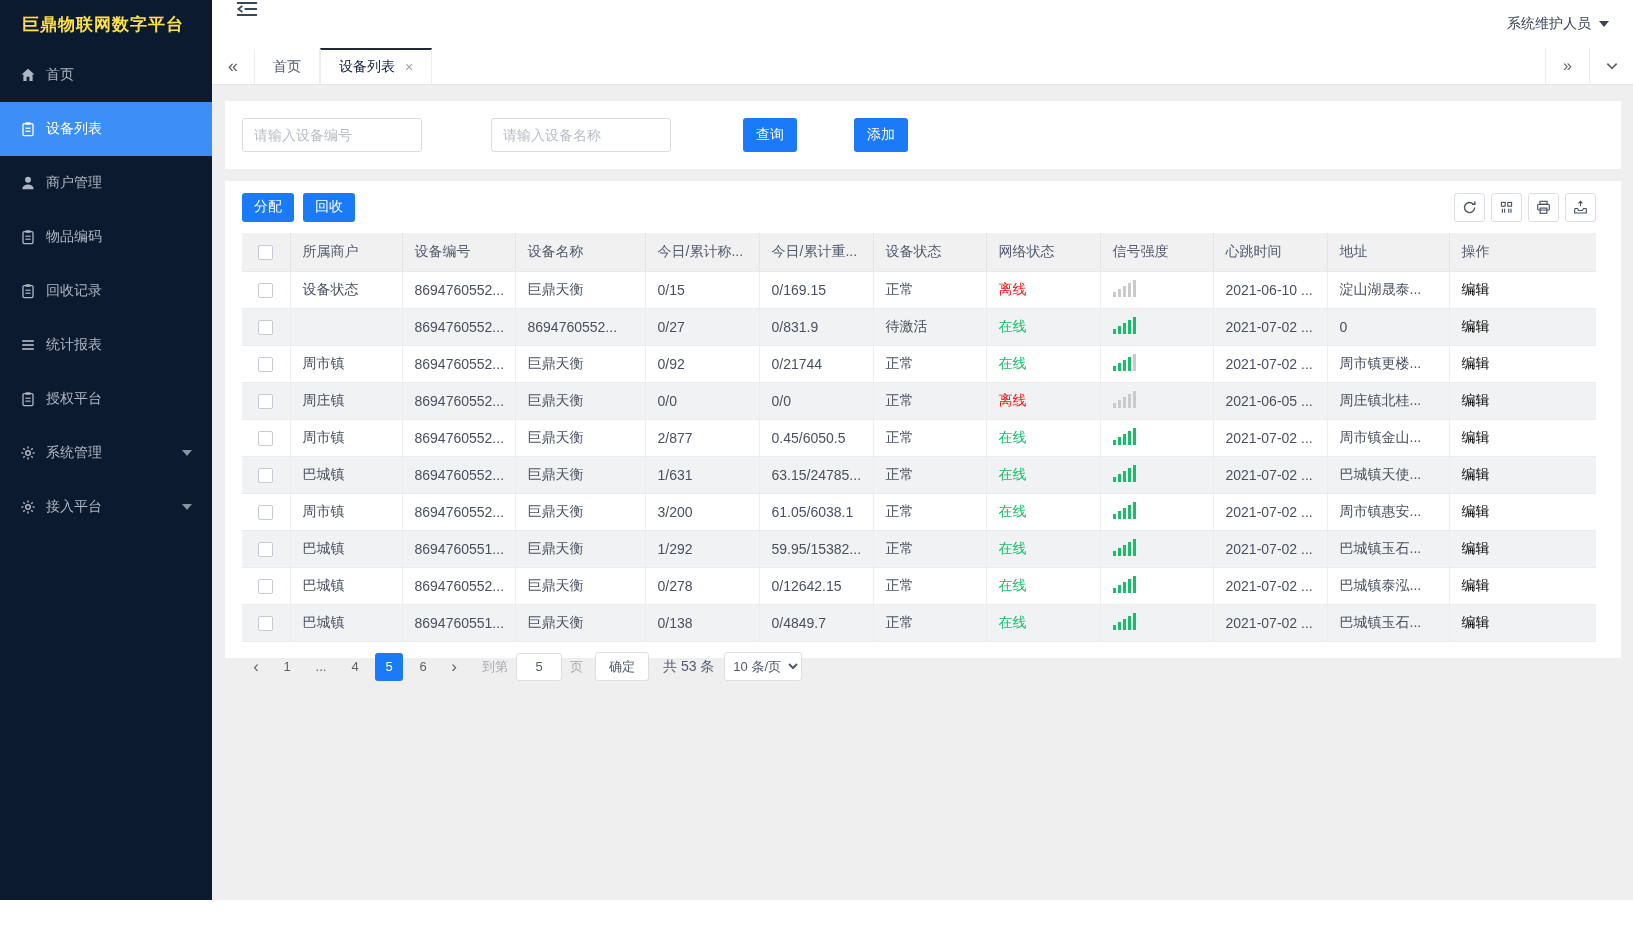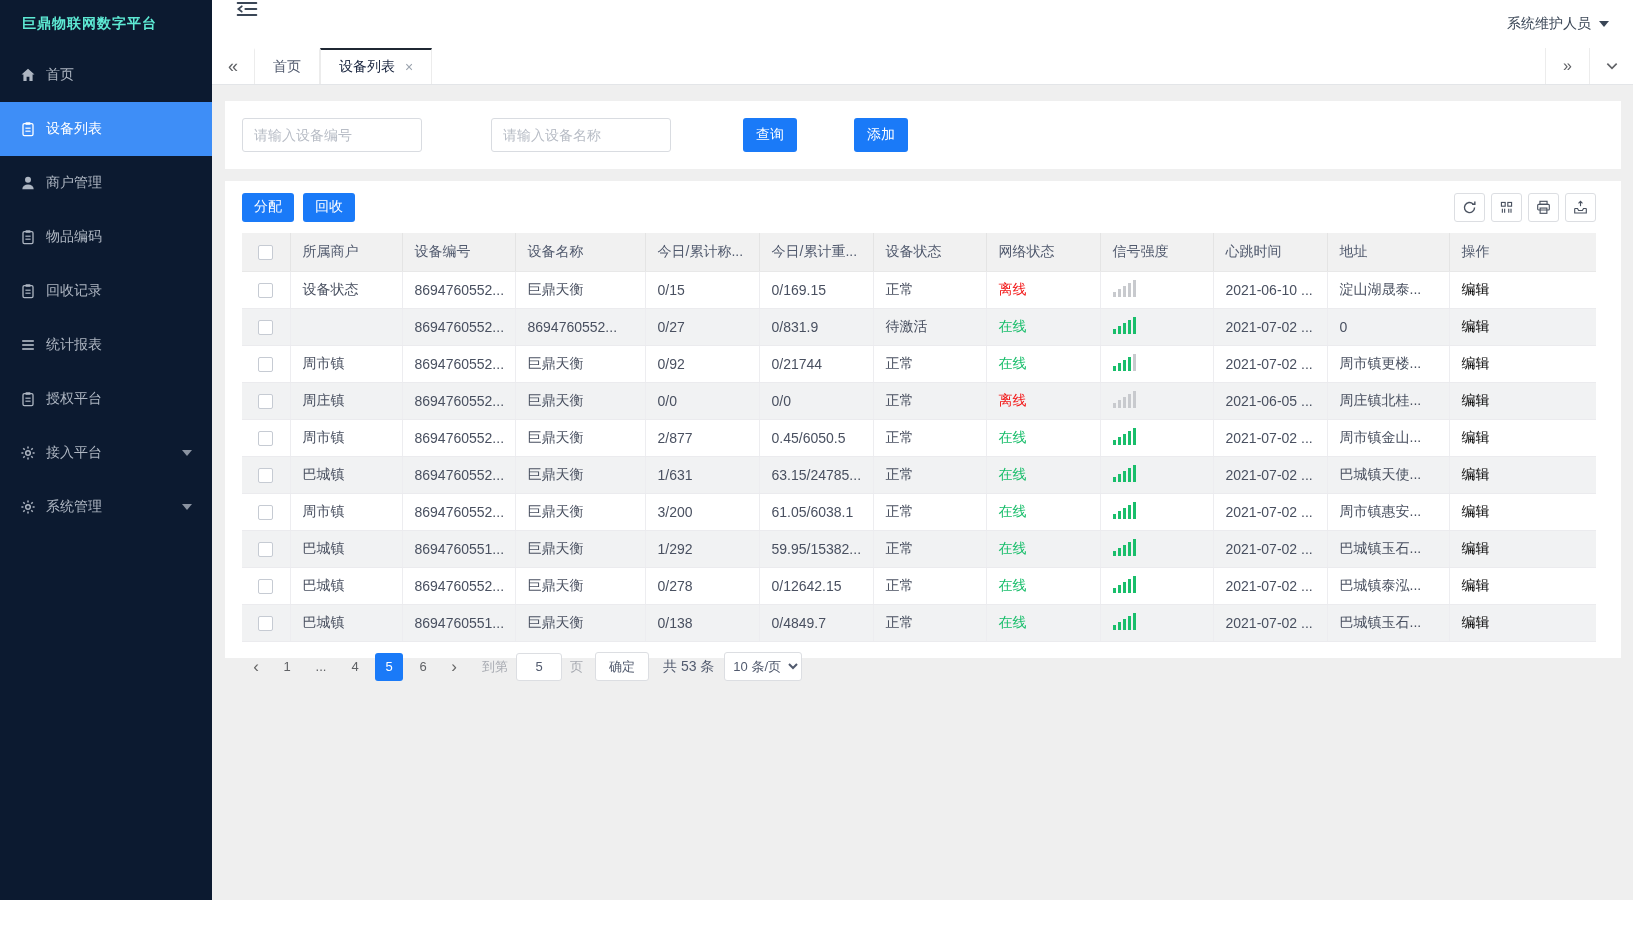--- a/index.html
+++ b/index.html
@@ -1,22 +1,22 @@
 <!DOCTYPE html>
 <html><head>
 <meta charset="utf-8">
 <style>
   * { margin:0; padding:0; box-sizing:border-box; }
   body { font-family:"Liberation Sans", sans-serif; background:#fff; }
   .app { position:relative; width:1633px; height:937px; background:#fff; overflow:hidden; }
 
   
   .sidebar { position:absolute; left:0; top:0; width:212px; height:900px; background:#0c1a30; }
-  .logo { height:48px; display:flex; align-items:center; padding-left:22px; color:#5eead4;
-          font-size:14px; font-weight:bold; letter-spacing:1px; }
+  .logo { height:48px; display:flex; align-items:center; padding-left:22px; color:#fde047;
+          font-size:17px; font-weight:bold; letter-spacing:1px; }
   .menu-item { height:54px; display:flex; align-items:center; padding:0 20px; gap:10px;
                color:#aeb6c2; font-size:14px; cursor:pointer; }
   .menu-item.active { background:#3e8ef7; color:#fff; }
   .mi-icon { width:16px; height:16px; display:inline-flex; }
   .mi-icon svg { width:16px; height:16px; }
   .mi-label { flex:0 0 auto; }
   .mi-caret { margin-left:auto; width:0; height:0; border-left:5px solid transparent;
               border-right:5px solid transparent; border-top:6px solid #8a93a1; }
 
   
@@ -202,40 +202,40 @@
                 <line x1="8" y1="12.6" x2="8" y2="14.6"></line>
                 <line x1="1.4" y1="8" x2="3.4" y2="8"></line>
                 <line x1="12.6" y1="8" x2="14.6" y2="8"></line>
                 <line x1="3.3" y1="3.3" x2="4.7" y2="4.7"></line>
                 <line x1="11.3" y1="11.3" x2="12.7" y2="12.7"></line>
                 <line x1="3.3" y1="12.7" x2="4.7" y2="11.3"></line>
                 <line x1="11.3" y1="4.7" x2="12.7" y2="3.3"></line>
               </g>
             </svg>
           </span>
-          <span class="mi-label">接入平台</span>
+          <span class="mi-label">系统管理</span>
           <span class="mi-caret"></span>
         </div>
         <div class="menu-item">
           <span class="mi-icon">
             <svg viewBox="0 0 16 16">
               <circle cx="8" cy="8" r="2.3" fill="none" stroke="currentColor" stroke-width="1.5"></circle>
               <g stroke="currentColor" stroke-width="1.5">
                 <line x1="8" y1="1.4" x2="8" y2="3.4"></line>
                 <line x1="8" y1="12.6" x2="8" y2="14.6"></line>
                 <line x1="1.4" y1="8" x2="3.4" y2="8"></line>
                 <line x1="12.6" y1="8" x2="14.6" y2="8"></line>
                 <line x1="3.3" y1="3.3" x2="4.7" y2="4.7"></line>
                 <line x1="11.3" y1="11.3" x2="12.7" y2="12.7"></line>
                 <line x1="3.3" y1="12.7" x2="4.7" y2="11.3"></line>
                 <line x1="11.3" y1="4.7" x2="12.7" y2="3.3"></line>
               </g>
             </svg>
           </span>
-          <span class="mi-label">系统管理</span>
+          <span class="mi-label">接入平台</span>
           <span class="mi-caret"></span>
         </div>
       </div>
   </div>
 
   <div class="topbar">
     <span class="collapse-btn">
       <svg viewBox="0 0 20 16">
           <g stroke="currentColor" stroke-width="1.7" stroke-linecap="round" fill="none">
         <line x1="1.5" y1="2.5" x2="18.5" y2="2.5"></line>

